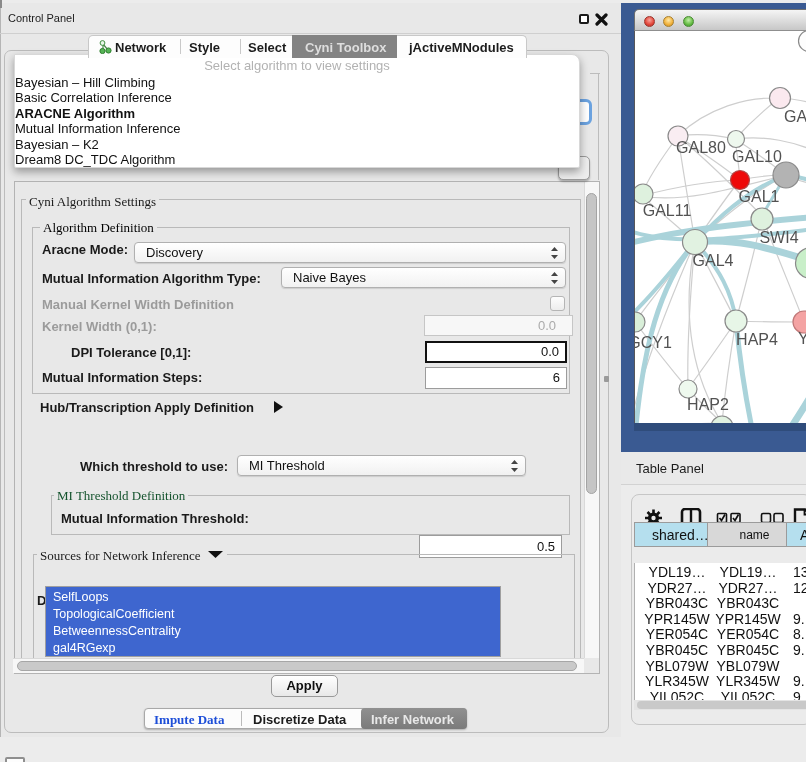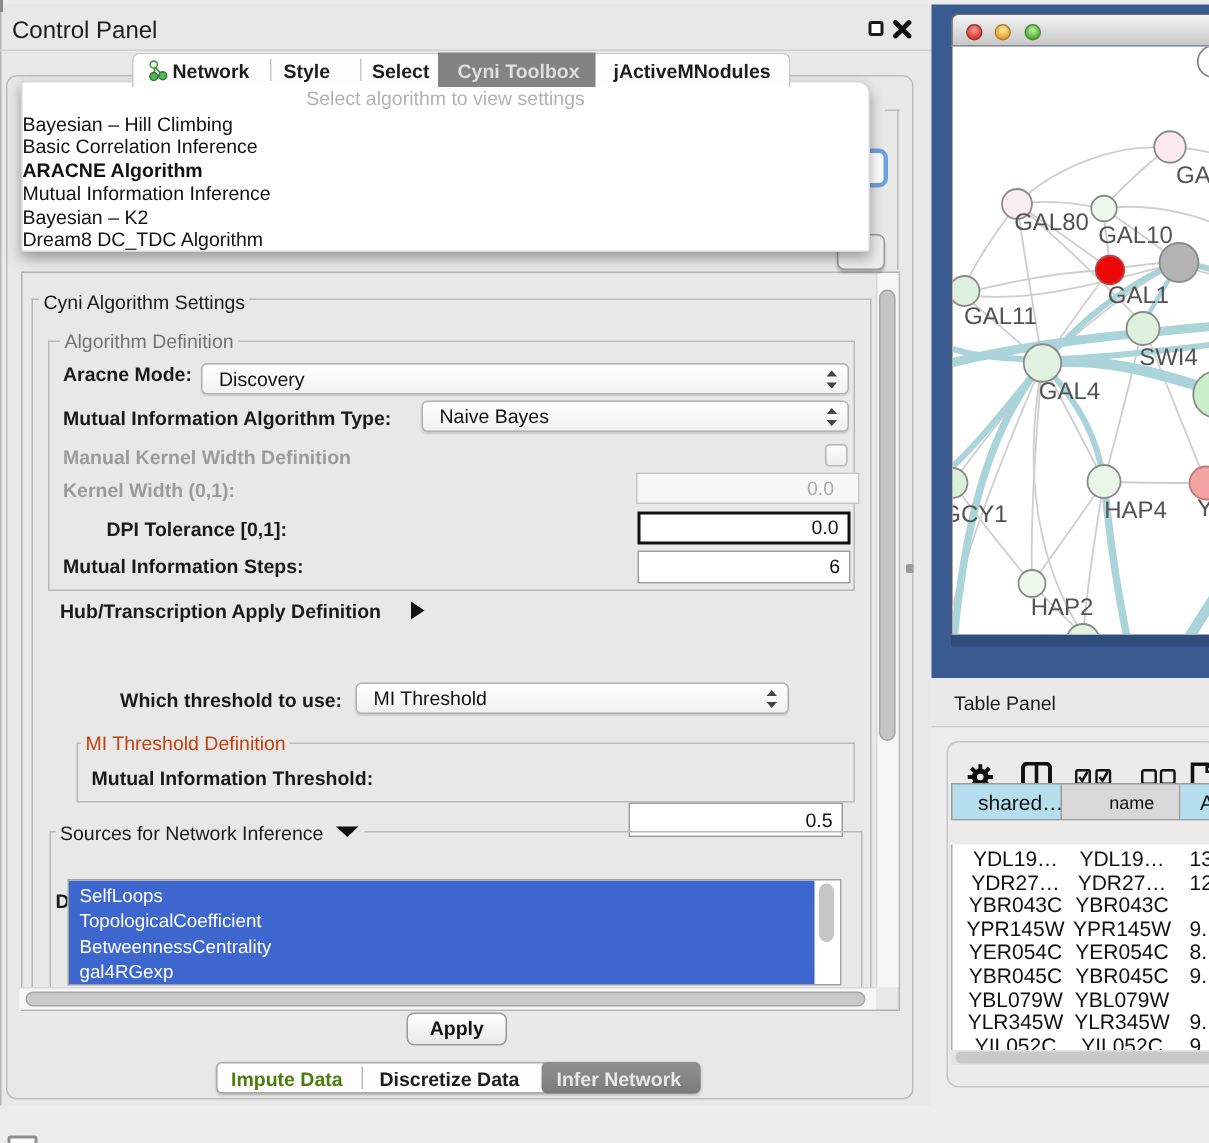--- a/index.html
+++ b/index.html
@@ -6,30 +6,30 @@
   html,body { width:806px; height:762px; background:#ececec; font-family:"Liberation Sans",sans-serif; overflow:hidden; }
   .abs { position:absolute; }
   #stage { position:relative; width:806px; height:762px; overflow:hidden; }
   .lbl { font-size:13px; font-weight:bold; color:#1a1a1a; white-space:nowrap; }
   .dis { color:#9b9b9b; }
   .combo { background:linear-gradient(#ffffff,#f1f1f1); border:1px solid #b0b0b0; border-radius:4px; box-shadow:0 1px 1px rgba(0,0,0,0.12); font-size:13px; color:#111; }
   .combo .ct { position:absolute; left:11px; top:2px; }
   .carr { position:absolute; right:6px; top:3px; width:9px; }
   .field { background:#fff; border:1px solid #9c9c9c; font-size:13px; color:#111; text-align:right; padding-right:6px; }
   .grp { border:1px solid #b9b9b9; }
-  .gtitle { position:absolute; top:-8px; font-size:13px; background:#e8e8e8; padding:0 3px; white-space:nowrap; }
+  .gtitle { position:absolute; top:-8px; font-size:13px; background:#e8e8e8; padding:0 3px; white-space:nowrap;font-family:Liberation Serif, serif; }
 </style>
 </head>
 <body>
 <div id="stage">
 
   <div class="abs" style="left:0;top:3px;width:621px;height:734px;background:#e8e8e8;border-left:1px solid #b5b5b5;"></div>
   <div class="abs" style="left:0;top:0;width:2px;height:8px;background:#8a8a8a;"></div>
   <div class="abs" style="left:0;top:33px;width:622px;height:1px;background:#cfcfcf;"></div>
-  <div class="abs" style="left:8px;top:12px;font-size:16px;color:#1c1c1c;">Control Panel</div>
+  <div class="abs" style="left:8px;top:12px;font-size:11px;color:#1c1c1c;">Control Panel</div>
 
   <div class="abs" style="left:579px;top:14px;width:10px;height:10px;border:2px solid #1a1a1a;border-radius:2px;background:#fff;"></div>
   <svg class="abs" style="left:595px;top:13px;" width="13" height="13" viewBox="0 0 13 13">
       <path d="M2 2 L11 11 M11 2 L2 11" stroke="#111" stroke-width="3.2" stroke-linecap="round"></path>
     </svg>
 
   <div class="abs" style="left:4px;top:50px;width:605px;height:683px;border:1px solid #bcbcbc;border-radius:7px;background:#e8e8e8;"></div>
 
   <div class="abs" style="left:88px;top:35px;width:439px;height:23px;background:#fdfdfd;border:1px solid #c8c8c8;border-bottom:none;border-radius:5px 5px 0 0;z-index:6;"></div>
   <svg class="abs" style="z-index:7;left:99px;top:40px;" width="13" height="14" viewBox="0 0 13 14">
@@ -53,21 +53,21 @@
   <div class="abs" style="left:586px;top:193px;width:11px;height:301px;background:#c5c5c5;border:1px solid #a3a3a3;border-radius:6px;"></div>
 
   <div class="abs" style="left:13px;top:658px;width:571px;height:15px;background:#f7f7f7;border-top:1px solid #d9d9d9;"></div>
   <div class="abs" style="left:17px;top:661px;width:560px;height:10px;background:#c9c9c9;border:1px solid #a6a6a6;border-radius:5px;"></div>
 
   <div class="abs grp" style="left:21px;top:199px;width:560px;height:459px;border-bottom:none;">
     <div class="gtitle" style="left:4px;top:-6px;color:#1a1a1a;">Cyni Algorithm Settings</div>
   </div>
 
   <div class="abs grp" style="left:32px;top:227px;width:538px;height:167px;">
-    <div class="gtitle" style="left:7px;color:#737373;">Algorithm Definition</div>
+    <div class="gtitle" style="left:7px;color:#000000;">Algorithm Definition</div>
   </div>
   <div class="abs lbl" style="left:42px;top:242px;">Aracne Mode:</div>
   <div class="abs combo" style="left:134px;top:242px;width:432px;height:21px;">
       <span class="ct">Discovery</span>
     <svg class="carr" width="9" height="14" viewBox="0 0 9 14">
         <path d="M4.5 1 L8 5 L1 5 Z M4.5 13 L1 9 L8 9 Z" fill="#444"></path>
       </svg>
     </div>
   <div class="abs lbl" style="left:42px;top:271px;">Mutual Information Algorithm Type:</div>
   <div class="abs combo" style="left:281px;top:267px;width:285px;height:21px;">
@@ -91,41 +91,41 @@
     </svg>
 
   <div class="abs lbl" style="left:80px;top:459px;">Which threshold to use:</div>
   <div class="abs combo" style="left:237px;top:455px;width:289px;height:21px;">
       <span class="ct">MI Threshold</span>
     <svg class="carr" width="9" height="14" viewBox="0 0 9 14">
         <path d="M4.5 1 L8 5 L1 5 Z M4.5 13 L1 9 L8 9 Z" fill="#444"></path>
       </svg>
     </div>
   <div class="abs grp" style="left:51px;top:495px;width:519px;height:40px;">
-    <div class="gtitle" style="left:2px;color:#c2410c;">MI Threshold Definition</div>
+    <div class="gtitle" style="left:2px;color:#14532d;">MI Threshold Definition</div>
   </div>
   <div class="abs lbl" style="left:61px;top:511px;">Mutual Information Threshold:</div>
   <div class="abs field" style="left:419px;top:507px;width:143px;height:23px;line-height:21px;margin-top:28px;">0.5</div>
 
   <div class="abs grp" style="left:33px;top:554px;width:542px;height:104px;border-bottom:none;">
     <div class="gtitle" style="left:3px;color:#1a1a1a;">Sources for Network Inference&nbsp;&nbsp;<span style="display:inline-block;vertical-align:1px;"><svg width="17" height="9" viewBox="0 0 17 9">
             <path d="M1 1 L16 1 L8.5 8 Z" fill="#111"></path>
           </svg></span></div>
   </div>
   <div class="abs lbl" style="left:37px;top:593px;">Data Attributes</div>
-  <div class="abs" style="left:45px;top:586px;width:516px;height:71px;border:1px solid #9f9f9f;background:#fff;overflow:hidden;padding-left:47px;">
+  <div class="abs" style="left:45px;top:586px;width:456px;height:71px;border:1px solid #9f9f9f;background:#fff;overflow:hidden;padding-left:47px;">
     <div class="abs" style="left:0;top:0;width:497px;height:71px;background:#3e66cf;"></div>
     <div class="abs" style="left:7px;top:2px;font-size:12.5px;color:#fff;line-height:17px;">SelfLoops<br>TopologicalCoefficient<br>BetweennessCentrality<br>gal4RGexp</div>
     <div class="abs" style="left:500px;top:2px;width:10px;height:39px;background:#c6c6c6;border-radius:5px;"></div>
   </div>
 
   <div class="abs" style="left:271px;top:675px;width:67px;height:22px;background:linear-gradient(#ffffff,#e8e8e8);border:1px solid #999;border-radius:5px;text-align:center;font-size:13px;font-weight:bold;color:#111;line-height:20px;">Apply</div>
 
   <div class="abs" style="left:144px;top:708px;width:323px;height:21px;background:#fcfcfc;border:1px solid #a8a8a8;border-radius:4px;box-shadow:0 1px 2px rgba(0,0,0,0.25);"></div>
-  <div class="abs" style="left:154px;top:712px;font-size:13px;font-weight:bold;color:#4d7c0f;">Impute Data</div>
+  <div class="abs" style="left:154px;top:712px;font-size:13px;font-weight:bold;color:#1d4ed8;font-family:Liberation Serif, serif;">Impute Data</div>
   <div class="abs" style="left:241px;top:711px;width:1px;height:15px;background:#bbb;"></div>
   <div class="abs" style="left:253px;top:712px;font-size:13px;font-weight:bold;color:#1c1c1c;">Discretize Data</div>
   <div class="abs" style="left:361px;top:708px;width:106px;height:21px;background:linear-gradient(#909090,#7b7b7b);border-radius:4px;"></div>
   <div class="abs" style="left:371px;top:712px;font-size:13px;font-weight:bold;color:#e8e8e8;">Infer Network</div>
 
   <div class="abs" style="left:5px;top:757px;width:20px;height:10px;border:2px solid #8f8f8f;border-radius:2px;background:#fdfdfd;"></div>
 
   <div class="abs" style="left:604px;top:376px;width:5px;height:6px;background:#9a9a9a;border-radius:1px;"></div>
 
   <div class="abs" style="left:590px;top:73px;width:10px;height:1px;background:#bcbcbc;"></div>

